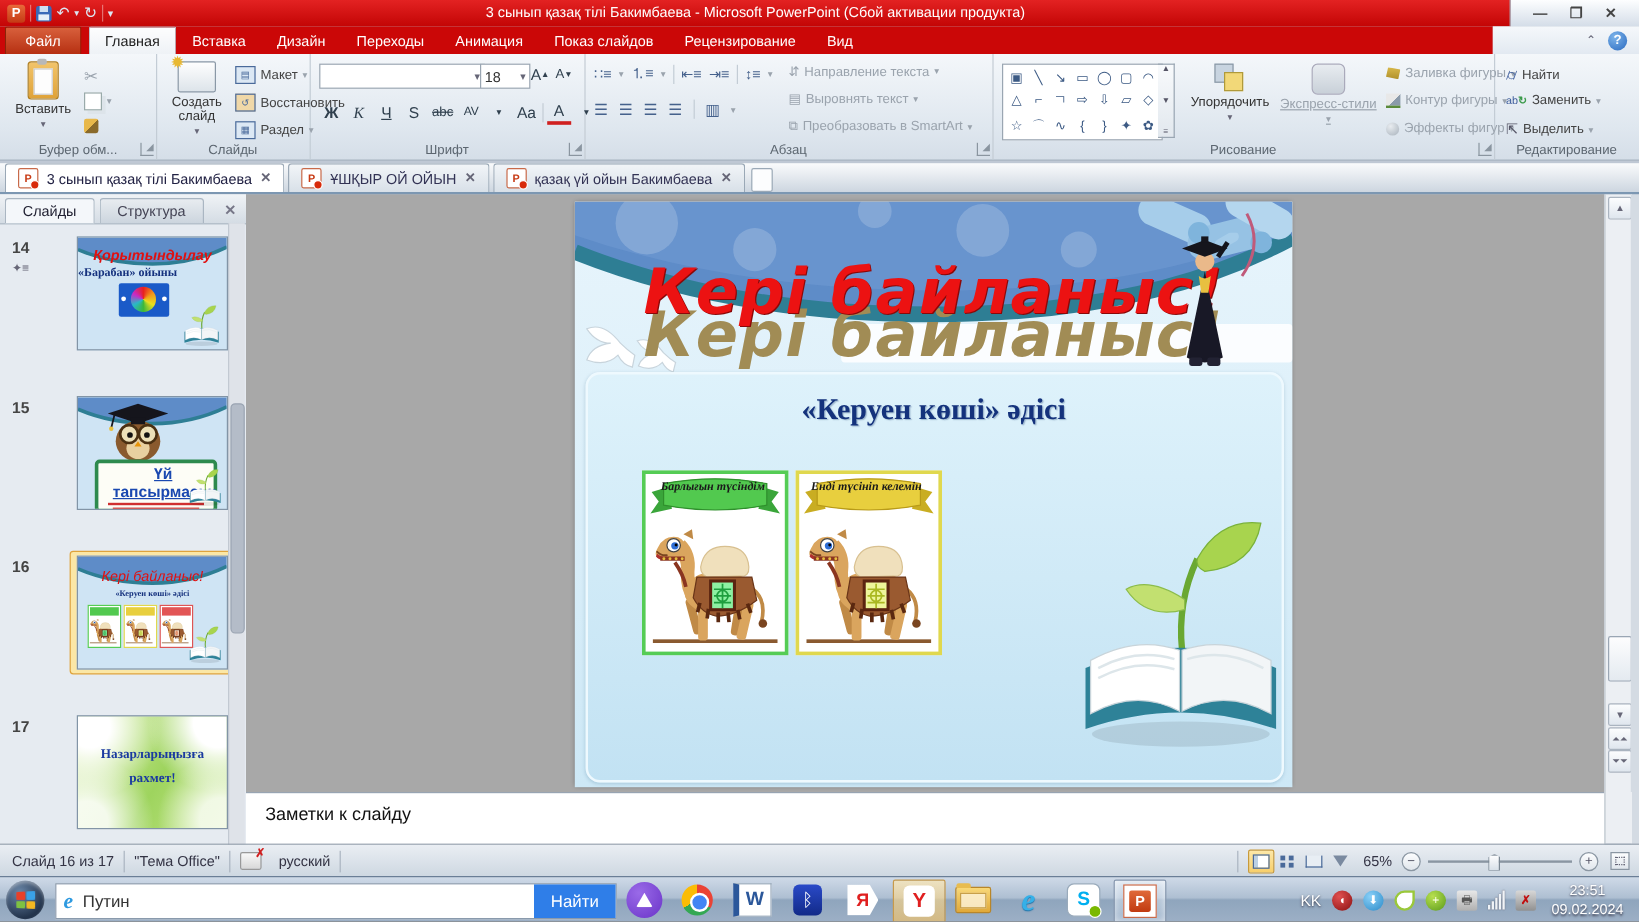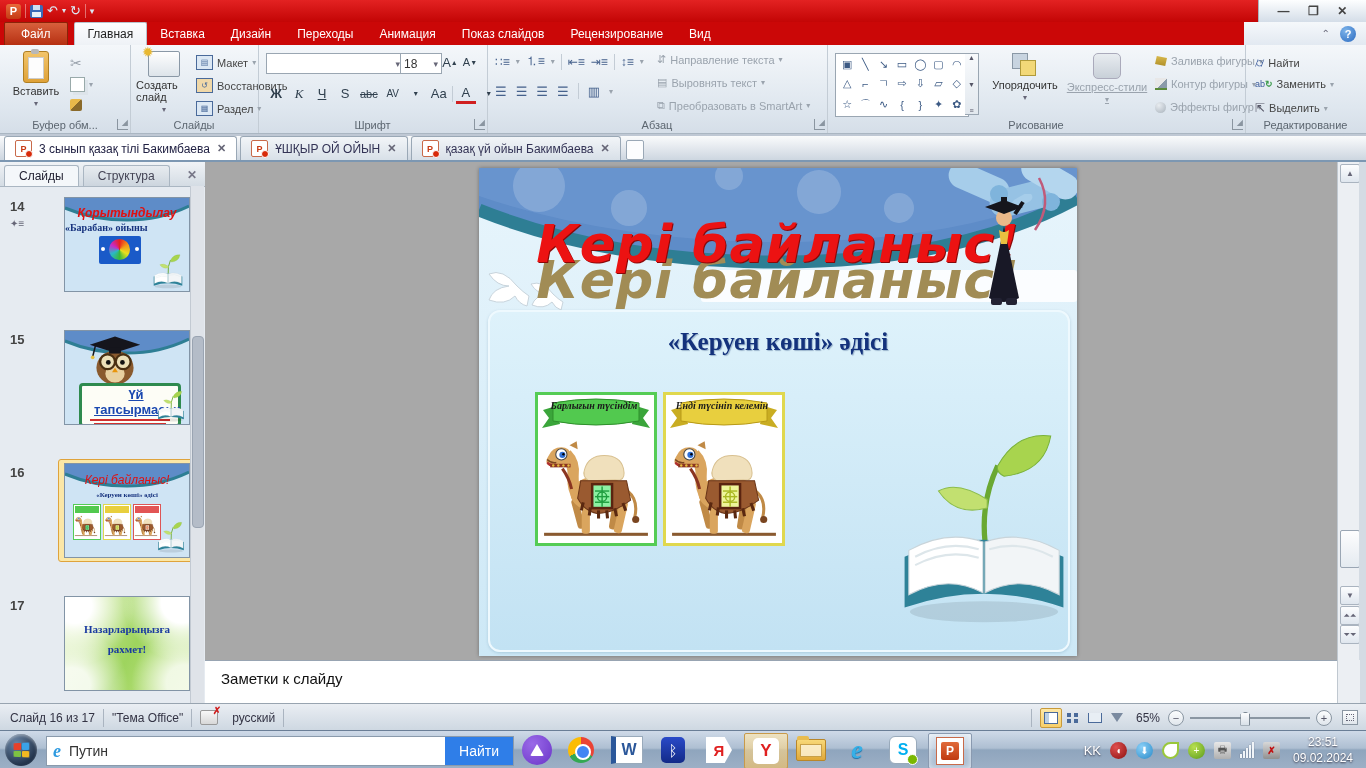--- a/index.html
+++ b/index.html
@@ -32,21 +32,21 @@
   .chev{color:#667;font-size:10px;}
   .helpbtn{width:16px;height:16px;border-radius:50%;background:radial-gradient(circle at 35% 30%,#7db4ea,#2a6ac0);
       color:#fff;font-size:11px;font-weight:bold;display:flex;align-items:center;justify-content:center;}
   
   .ribbon{left:0;top:45px;width:1366px;height:88px;background:linear-gradient(#f4f7fa,#dfe7ef 70%,#d5dee8);
       border-bottom:1px solid #aab6c2;}
   .grp{position:absolute;top:0;height:88px;border-right:1px solid #c3ccd5;}
   .grp-label{position:absolute;bottom:2px;left:0;right:0;text-align:center;color:#5c6670;font-size:11px;}
   .launcher{position:absolute;right:2px;bottom:3px;width:10px;height:10px;border-left:1px solid #8a95a0;
       border-bottom:1px solid #8a95a0;color:#8a95a0;font-size:8px;line-height:7px;text-align:right;}
-  .bigbtn{position:absolute;display:flex;flex-direction:column;align-items:center;gap:2px;color:#333;font-size:11px;}
+  .bigbtn{position:absolute;display:flex;flex-direction:column;align-items:center;gap:2px;color:#333;font-size:11px;text-align:center;}
   .smallbtn{position:absolute;display:flex;align-items:center;gap:4px;color:#444;font-size:11px;white-space:nowrap;}
   .dim{color:#9aa3ad;}
   .ic{display:inline-flex;align-items:center;justify-content:center;}
   .clipb{width:24px;height:30px;background:linear-gradient(#f2c46a,#dfa238);border-radius:3px;position:relative;border:1px solid #b07f22;}
   .clipb::before{content:"";position:absolute;left:4px;top:5px;width:14px;height:20px;background:#fdfdfd;border:1px solid #ccc;}
   .clipb::after{content:"";position:absolute;left:7px;top:-3px;width:8px;height:5px;background:#b8b8b8;border-radius:2px;}
   .slide-ic{width:30px;height:24px;background:linear-gradient(#fefefe,#dde4ea);border:1px solid #8a98a6;border-radius:2px;position:relative;}
   .slide-ic::before{content:"✹";position:absolute;left:-7px;top:-8px;color:#e8b832;font-size:14px;}
   .mini-ic{width:15px;height:13px;border:1px solid #4a6a9a;background:#dce8f4;position:relative;font-size:8px;color:#4a6a9a;
       display:inline-flex;align-items:center;justify-content:center;}
@@ -250,20 +250,21 @@
   <div class="abs qat">
     <span class="ppt-app-ic">P</span>
     <span class="sep"></span>
     <span class="floppy"></span>
     <span class="qbtn">↶</span>
     <span class="qbtn" style="font-size:8px">▾</span>
     <span class="qbtn">↻</span>
     <span class="sep"></span>
     <span class="qbtn" style="font-size:9px">▾</span>
   </div>
+  <div class="abs title-text">3 сынып қазақ тілі Бакимбаева  -  Microsoft PowerPoint (Сбой активации продукта)</div>
 </div>
 <div class="abs winctl">
   <span>—</span>
   <span>❐</span>
   <span>✕</span>
 </div>
 
 <div class="abs tabrow">
   <span class="rtab file">Файл</span>
   <span class="rtab active">Главная</span>

